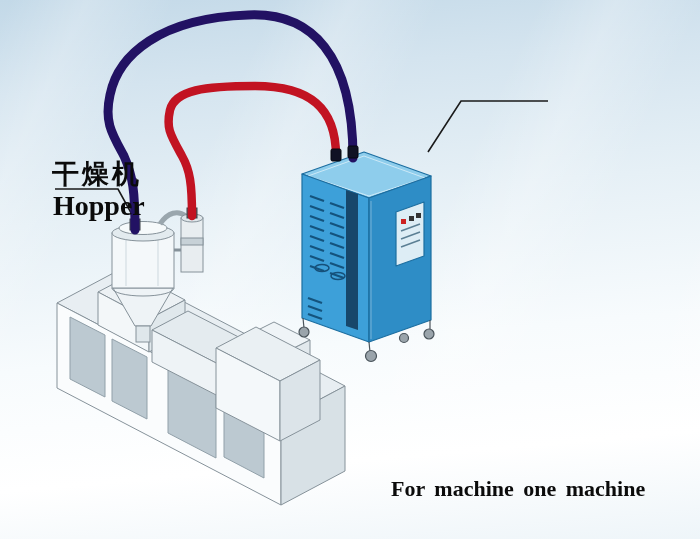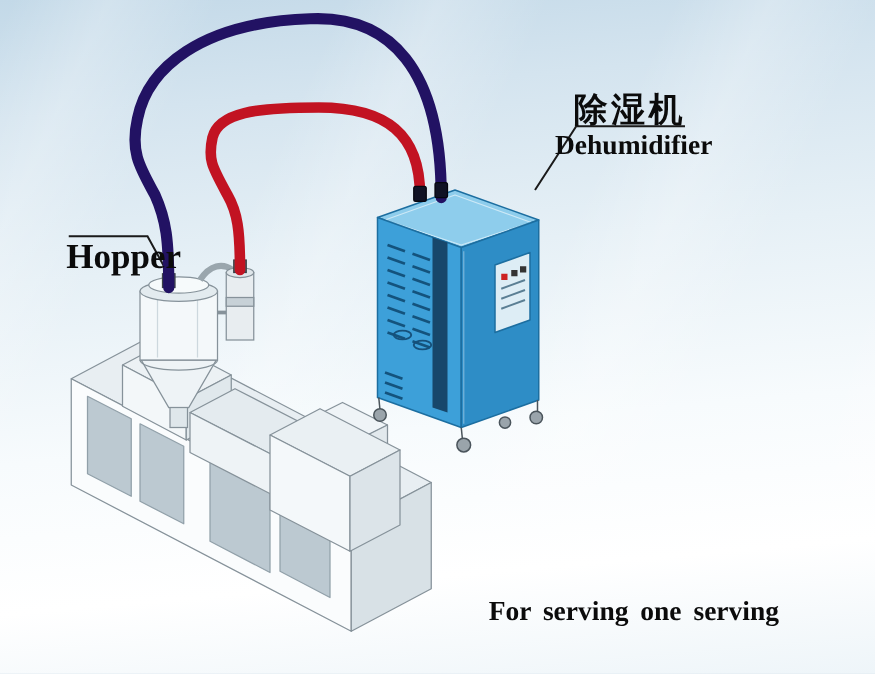--- a/index.html
+++ b/index.html
@@ -154,17 +154,16 @@
     </g>
 
     <path d="M135,230 C135,192 133,176 124,156 C112,134 104,122 110,95 C118,55 160,18 248,15 C312,12 353,55 353,158" fill="none" stroke="#221263" stroke-width="9" stroke-linecap="round"></path>
     <path d="M192,216 C192,184 190,170 182,156 C170,134 166,128 170,110 C175,90 205,86 255,86 C310,86 336,108 336,156" fill="none" stroke="#c21322" stroke-width="8.5" stroke-linecap="round"></path>
     <g fill="#101224" stroke="#05060f">
       <rect x="331" y="149" width="10" height="12" rx="1.5"></rect>
       <rect x="348" y="146" width="10" height="12" rx="1.5"></rect>
     </g>
   </svg>
 
+  <div class="lbl zh dryer-zh">干燥机</div>
   <div class="lbl en dryer-en">Hopper</div>
-  <div class="lbl zh dehum-zh">除湿机</div>
-  <div class="lbl en dehum-en">Dehumidifier</div>
-  <div class="lbl en sys-en">For serving one serving</div>
+  <div class="lbl en sys-en">For machine one machine</div>
 </div>
 
 </body></html>

